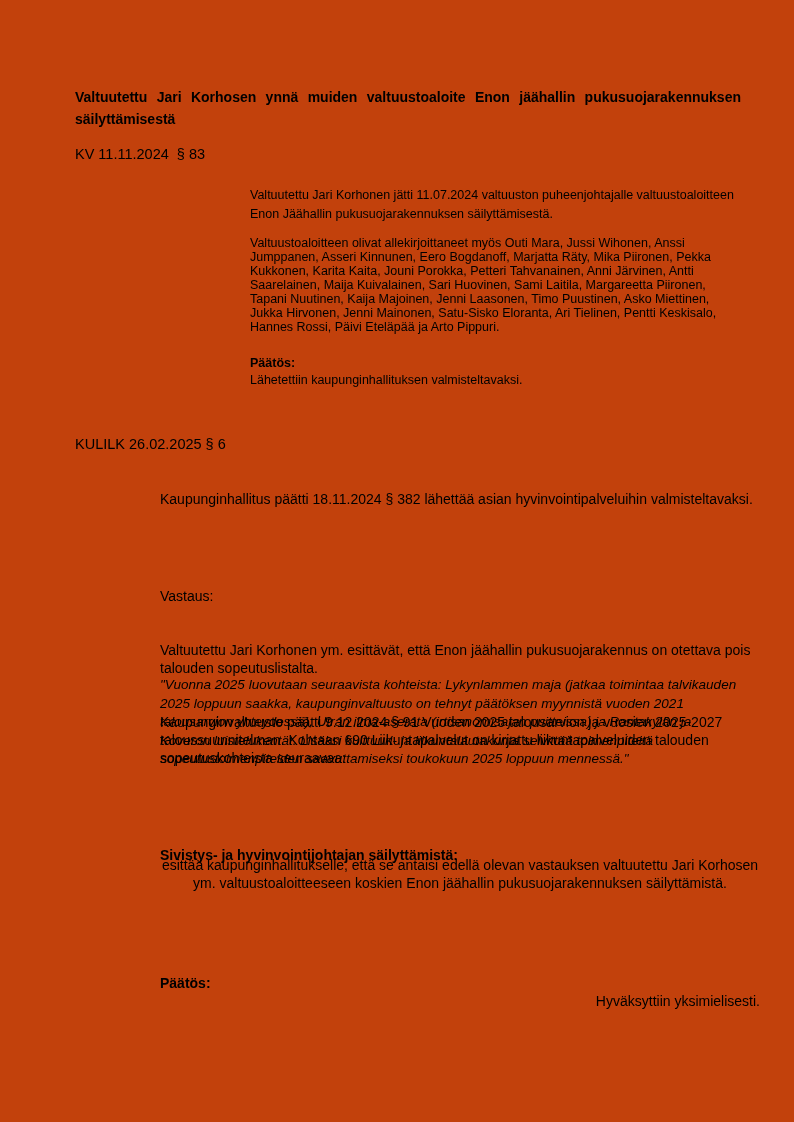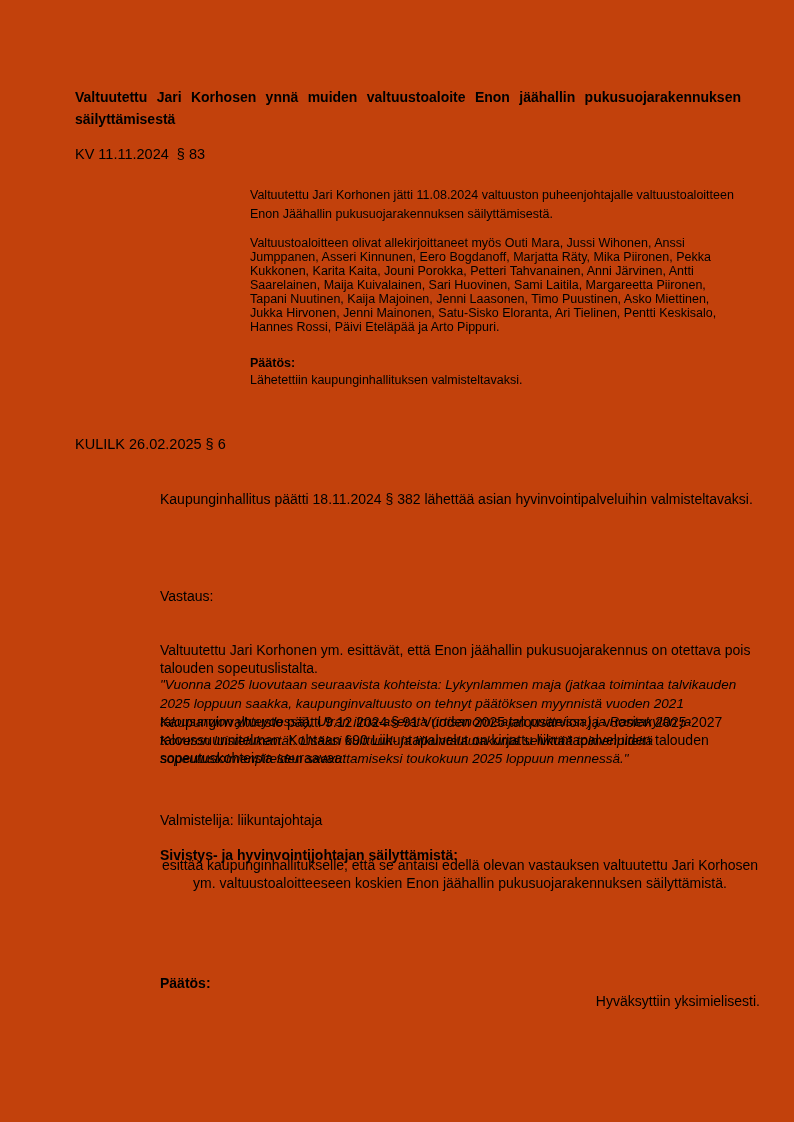--- a/index.html
+++ b/index.html
@@ -79,38 +79,37 @@
 </style>
 </head>
 <body>
 
 <div class="page">
 
   <h1 class="doc-title">Valtuutettu Jari Korhosen ynnä muiden valtuustoaloite Enon jäähallin pukusuojarakennuksen säilyttämisestä</h1>
 
   <div class="section-heading heading-kv">KV 11.11.2024  § 83</div>
 
-  <p class="b1 b1-para1">Valtuutettu Jari Korhonen jätti 11.08.2024 valtuuston puheenjohtajalle valtuustoaloitteen Enon Jäähallin pukusuojarakennuksen säilyttämisestä.</p>
+  <p class="b1 b1-para1">Valtuutettu Jari Korhonen jätti 11.07.2024 valtuuston puheenjohtajalle valtuustoaloitteen Enon Jäähallin pukusuojarakennuksen säilyttämisestä.</p>
   <p class="b1 b1-signatories">Valtuustoaloitteen olivat allekirjoittaneet myös Outi Mara, Jussi Wihonen, Anssi Jumppanen, Asseri Kinnunen, Eero Bogdanoff, Marjatta Räty, Mika Piironen, Pekka Kukkonen, Karita Kaita, Jouni Porokka, Petteri Tahvanainen, Anni Järvinen, Antti Saarelainen, Maija Kuivalainen, Sari Huovinen, Sami Laitila, Margareetta Piironen, Tapani Nuutinen, Kaija Majoinen, Jenni Laasonen, Timo Puustinen, Asko Miettinen, Jukka Hirvonen, Jenni Mainonen, Satu-Sisko Eloranta, Ari Tielinen, Pentti Keskisalo, Hannes Rossi, Päivi Eteläpää ja Arto Pippuri.</p>
   <p class="b1 b1-decision-label">Päätös:</p>
   <p class="b1 b1-decision-text">Lähetettiin kaupunginhallituksen valmisteltavaksi.</p>
 
   <div class="section-heading heading-kulilk">KULILK 26.02.2025 § 6</div>
 
   <p class="b2 b2-para1">Kaupunginhallitus päätti 18.11.2024 § 382 lähettää asian hyvinvointipalveluihin valmisteltavaksi.</p>
 
   <div class="b2 b2-vastaus">
     <p>Vastaus:</p>
     <p>Valtuutettu Jari Korhonen ym. esittävät, että Enon jäähallin pukusuojarakennus on otettava pois talouden sopeutuslistalta.</p>
     <p>Kaupunginvaltuusto päätti 9.12.2024 § 91 Vuoden 2025 talousarvion ja vuosien 2025-2027 taloussuunnitelman. Kohtaan 690 Liikuntapalvelut on kirjattu liikuntapalveluiden talouden sopeutuskohteista seuraavaa:</p>
   </div>
 
   <p class="b2 b2-quote">"Vuonna 2025 luovutaan seuraavista kohteista: Lykynlammen maja (jatkaa toimintaa talvikauden 2025 loppuun saakka, kaupunginvaltuusto on tehnyt päätöksen myynnistä vuoden 2021 talousarvion yhteydessä), Utran ilma-aserata (irtisanomisajan puitteissa) ja Rantakylän ja Koveron luistelukentät. Lisäksi kulttuuri- ja liikuntalautakunta selvittää toimenpiteitä sopeutustoimenpiteiden saavuttamiseksi toukokuun 2025 loppuun mennessä."</p>
 
-  <p class="b2 b2-valmistelija">Valmistelija: liikuntajohtaja</p>
 
   <p class="b2 b2-proposal-label">Sivistys- ja hyvinvointijohtajan säilyttämistä:</p>
   <p class="b2 b2-proposal-text">esittää kaupunginhallitukselle, että se antaisi edellä olevan vastauksen valtuutettu Jari Korhosen ym. valtuustoaloitteeseen koskien Enon jäähallin pukusuojarakennuksen säilyttämistä.</p>
 
   <p class="b2 b2-decision-label">Päätös:</p>
   <p class="b2 b2-decision-text">Hyväksyttiin yksimielisesti.</p>
 
 </div>
 
 </body></html>

